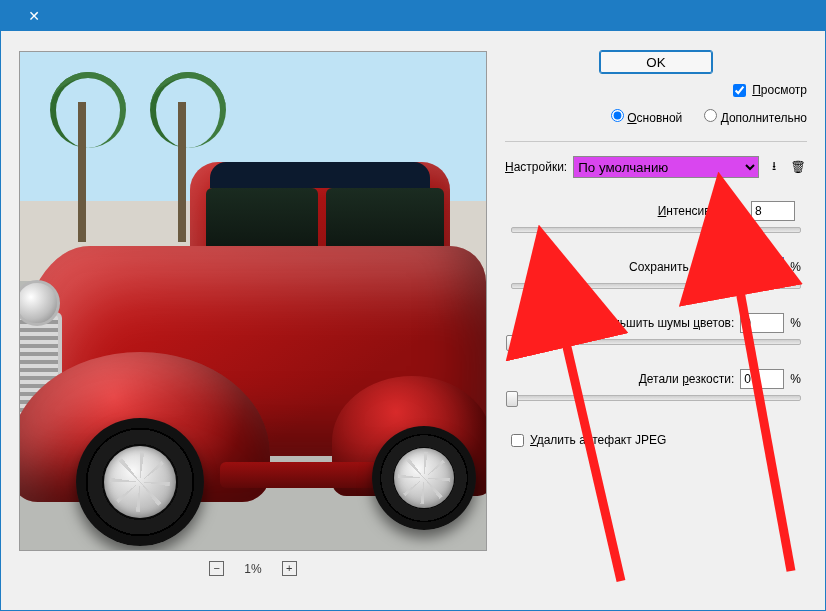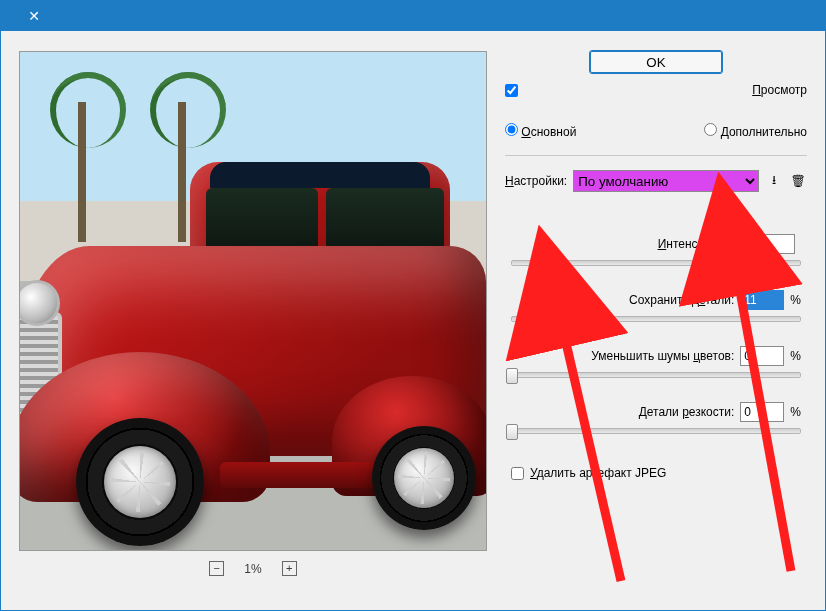--- a/index.html
+++ b/index.html
@@ -8,29 +8,29 @@
   .titlebar .title{flex:1}
   .titlebar .close{width:46px;height:30px;display:flex;align-items:center;justify-content:center;font-size:14px}
   .body{flex:1;display:flex;padding:20px 18px 14px 18px;gap:18px;position:relative}
   
   .left{display:flex;flex-direction:column;align-items:center}
   .preview{width:468px;height:500px;border:1px solid #9a9a9a;background:#fff;box-shadow:inset 0 0 0 1px #fff;box-sizing:border-box;overflow:hidden;position:relative}
   .zoom-row{margin-top:10px;display:flex;align-items:center;gap:20px;color:#3a3a3a}
   .zoom-btn{width:13px;height:13px;border:1px solid #666;display:flex;align-items:center;justify-content:center;font-size:11px;line-height:1;background:#f0f0f0}
   
   .right{flex:1;display:flex;flex-direction:column;gap:10px}
-  .btn{display:block;width:132px;height:22px;border:1px solid #8a8a8a;background:#f7f7f7;text-align:center;line-height:20px;border-radius:2px;margin:0 auto}
+  .btn{display:block;width:112px;height:22px;border:1px solid #8a8a8a;background:#f7f7f7;text-align:center;line-height:20px;border-radius:2px;margin:0 auto}
   .btn.primary{border:1px solid #1e7cc4;outline:1px solid #1e7cc4}
-  .checkbox-row,.radio-row{display:flex;align-items:center;gap:6px;justify-content:space-between}
-  .radio-row{gap:22px;margin-top:16px}
+  .checkbox-row,.radio-row{display:flex;align-items:center;gap:6px;justify-content:flex-end}
+  .radio-row{gap:22px;margin-top:2px}
   .settings-row{display:flex;align-items:center;gap:6px;border-top:1px solid #c8c8c8;padding-top:14px;margin-top:6px}
   .settings-row .lbl{white-space:nowrap}
   .settings-row select{flex:1;height:22px;border:1px solid #8a8a8a;background:#d946ef}
   .icon-btn{width:18px;height:18px;display:flex;align-items:center;justify-content:center}
-  .sliders{margin-top:32px;display:flex;flex-direction:column;gap:24px;padding:0 6px}
+  .sliders{margin-top:13px;display:flex;flex-direction:column;gap:24px;padding:0 6px}
   .slider-group{}
   .field-row{display:flex;align-items:center;justify-content:flex-end;gap:6px;margin-bottom:6px}
   .field-row label{white-space:nowrap}
   .num{width:36px;height:18px;border:1px solid #888;background:#fff;text-align:left;padding:0 3px;font-size:12px}
   .num.sel{background:#2a84d8;color:#fff;border:1px solid #2a84d8}
   .track{position:relative;height:4px;background:linear-gradient(#cfcfcf,#e8e8e8);border:1px solid #b5b5b5;border-radius:2px}
   .thumb{position:absolute;top:-5px;width:10px;height:14px;background:linear-gradient(#fdfdfd,#dcdcdc);border:1px solid #8a8a8a;border-radius:2px;transform:translateX(-50%)}
   .jpeg-row{display:flex;align-items:center;gap:6px;margin-top:22px;padding:0 6px}
   input[type=checkbox],input[type=radio]{margin:0}
   label u{text-decoration:underline}

